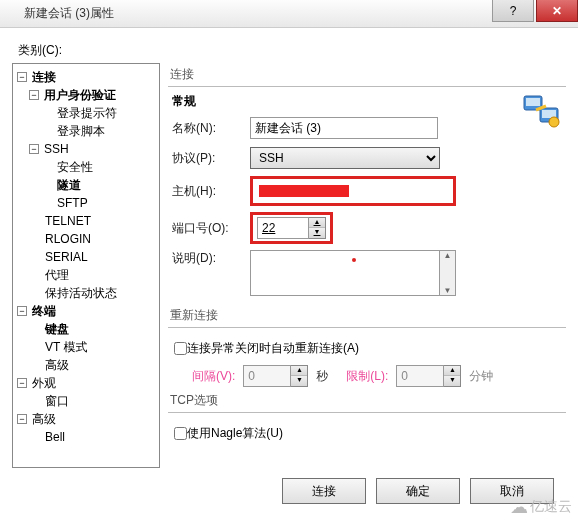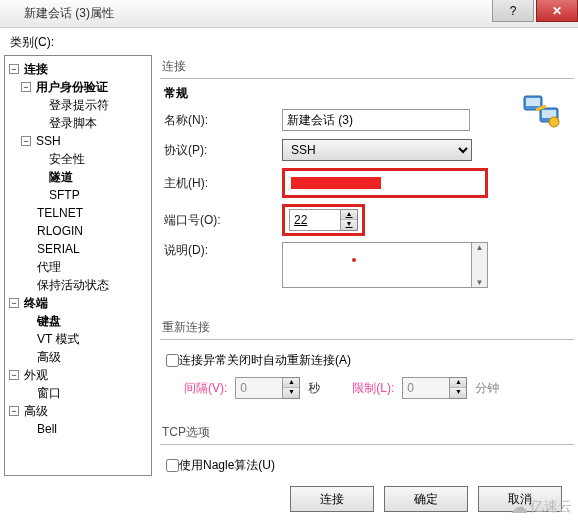--- a/index.html
+++ b/index.html
@@ -5,44 +5,44 @@
     * { box-sizing: border-box; margin: 0; padding: 0; }
     body { font-family: "Microsoft YaHei", "SimSun", Arial, sans-serif; font-size: 12px; background: #fff; width: 578px; height: 524px; overflow: hidden; position: relative; }
     
     .titlebar { height: 28px; background: linear-gradient(to bottom, #fdfdfd, #e8e8e8); border-bottom: 1px solid #ccc; display: flex; align-items: center; padding: 0 24px; position: relative; }
     .titlebar-text { color: #333; }
     .titlebar-controls { position: absolute; right: 0; top: 0; display: flex; }
     .titlebar-btn { width: 42px; height: 22px; display: flex; align-items: center; justify-content: center; font-family: Arial; }
     .titlebar-btn.help { background: linear-gradient(to bottom, #e8e8e8, #d0d0d0); border: 1px solid #999; border-top: none; margin-right: 2px; }
     .titlebar-btn.close { background: linear-gradient(to bottom, #e07070, #c83030); border: 1px solid #8a2020; border-top: none; color: #fff; font-weight: bold; }
     
-    .dialog-body { display: flex; flex-direction: column; height: calc(100% - 28px); padding: 4px; }
+    .dialog-body { display: flex; flex-direction: column; height: calc(100% - 28px); padding: 12px; }
     
     .category-label { margin: 2px 0 4px 6px; }
     
     .main-area { display: flex; gap: 8px; flex: 1; min-height: 0; }
     
     .tree-panel { width: 148px; border: 1px solid #888; background: #fff; overflow: auto; padding: 4px 2px; }
     .tree ul { list-style: none; padding-left: 12px; }
     .tree > ul { padding-left: 2px; }
     .tree li { line-height: 18px; white-space: nowrap; position: relative; }
     .tree-toggle { display: inline-block; width: 10px; height: 10px; border: 1px solid #888; text-align: center; line-height: 8px; font-size: 9px; margin-right: 3px; cursor: pointer; background: #fff; vertical-align: 1px; }
     .tree-indent { display: inline-block; width: 14px; }
     .tree-label { cursor: pointer; padding: 0 2px; }
     .tree-label.bold { font-weight: bold; }
     
     .right-panel { flex: 1; display: flex; flex-direction: column; }
     
-    .section-header { border-bottom: 1px solid #bbb; padding: 3px 2px; color: #555; margin-top: 20px; }
+    .section-header { border-bottom: 1px solid #bbb; padding: 3px 2px; color: #555; margin-top: 0; }
     .section-header.first { margin-top: 0; }
     
     .form-area { padding: 6px 4px 2px 4px; }
     .form-row { display: flex; align-items: center; margin-bottom: 6px; min-height: 24px; }
     .form-label { width: 78px; color: #222; }
-    .form-control { flex: 1; margin-left: 40px; }
+    .form-control { flex: 1; }
     
     input[type="text"], .winput { height: 22px; border: 1px solid #999; padding: 0 4px; background: #fff; font-family: inherit; font-size: 12px; }
     .name-input { width: 188px; }
     select { height: 22px; border: 1px solid #666; background: linear-gradient(to bottom,#f5f5f5,#ddd); font-family: inherit; font-size: 12px; width: 190px; padding-left: 4px; }
     
     .redbox-host { border: 3px solid #d22; width: 206px; height: 30px; display: inline-flex; align-items: center; padding-left: 6px; }
     .redacted { background: #e22; height: 12px; width: 90px; display: inline-block; }
     
     .port-wrap { display: inline-flex; align-items: center; }
     .port-box { border: 3px solid #d22; display: inline-flex; align-items: center; padding: 2px 4px; text-decoration: underline; }
@@ -210,21 +210,21 @@
         <div class="inline-row">
           <span class="inline-label">间隔(V):</span>
           <div class="spinner small-spinner">
             <input type="text" class="winput" disabled="" value="0" style="">
             <div class="spin-btns">
               <div class="spin-btn">▲</div>
               <div class="spin-btn">▼</div>
             </div>
           </div>
           <span class="unit">秒</span>
-          <span class="inline-label" style="margin-left:24px;">限制(L):</span>
+          <span class="inline-label" style="margin-left:10px;">限制(L):</span>
           <div class="spinner small-spinner">
             <input type="text" class="winput" disabled="" value="0" style="">
             <div class="spin-btns">
               <div class="spin-btn">▲</div>
               <div class="spin-btn">▼</div>
             </div>
           </div>
           <span class="unit2">分钟</span>
         </div>
       </div>

